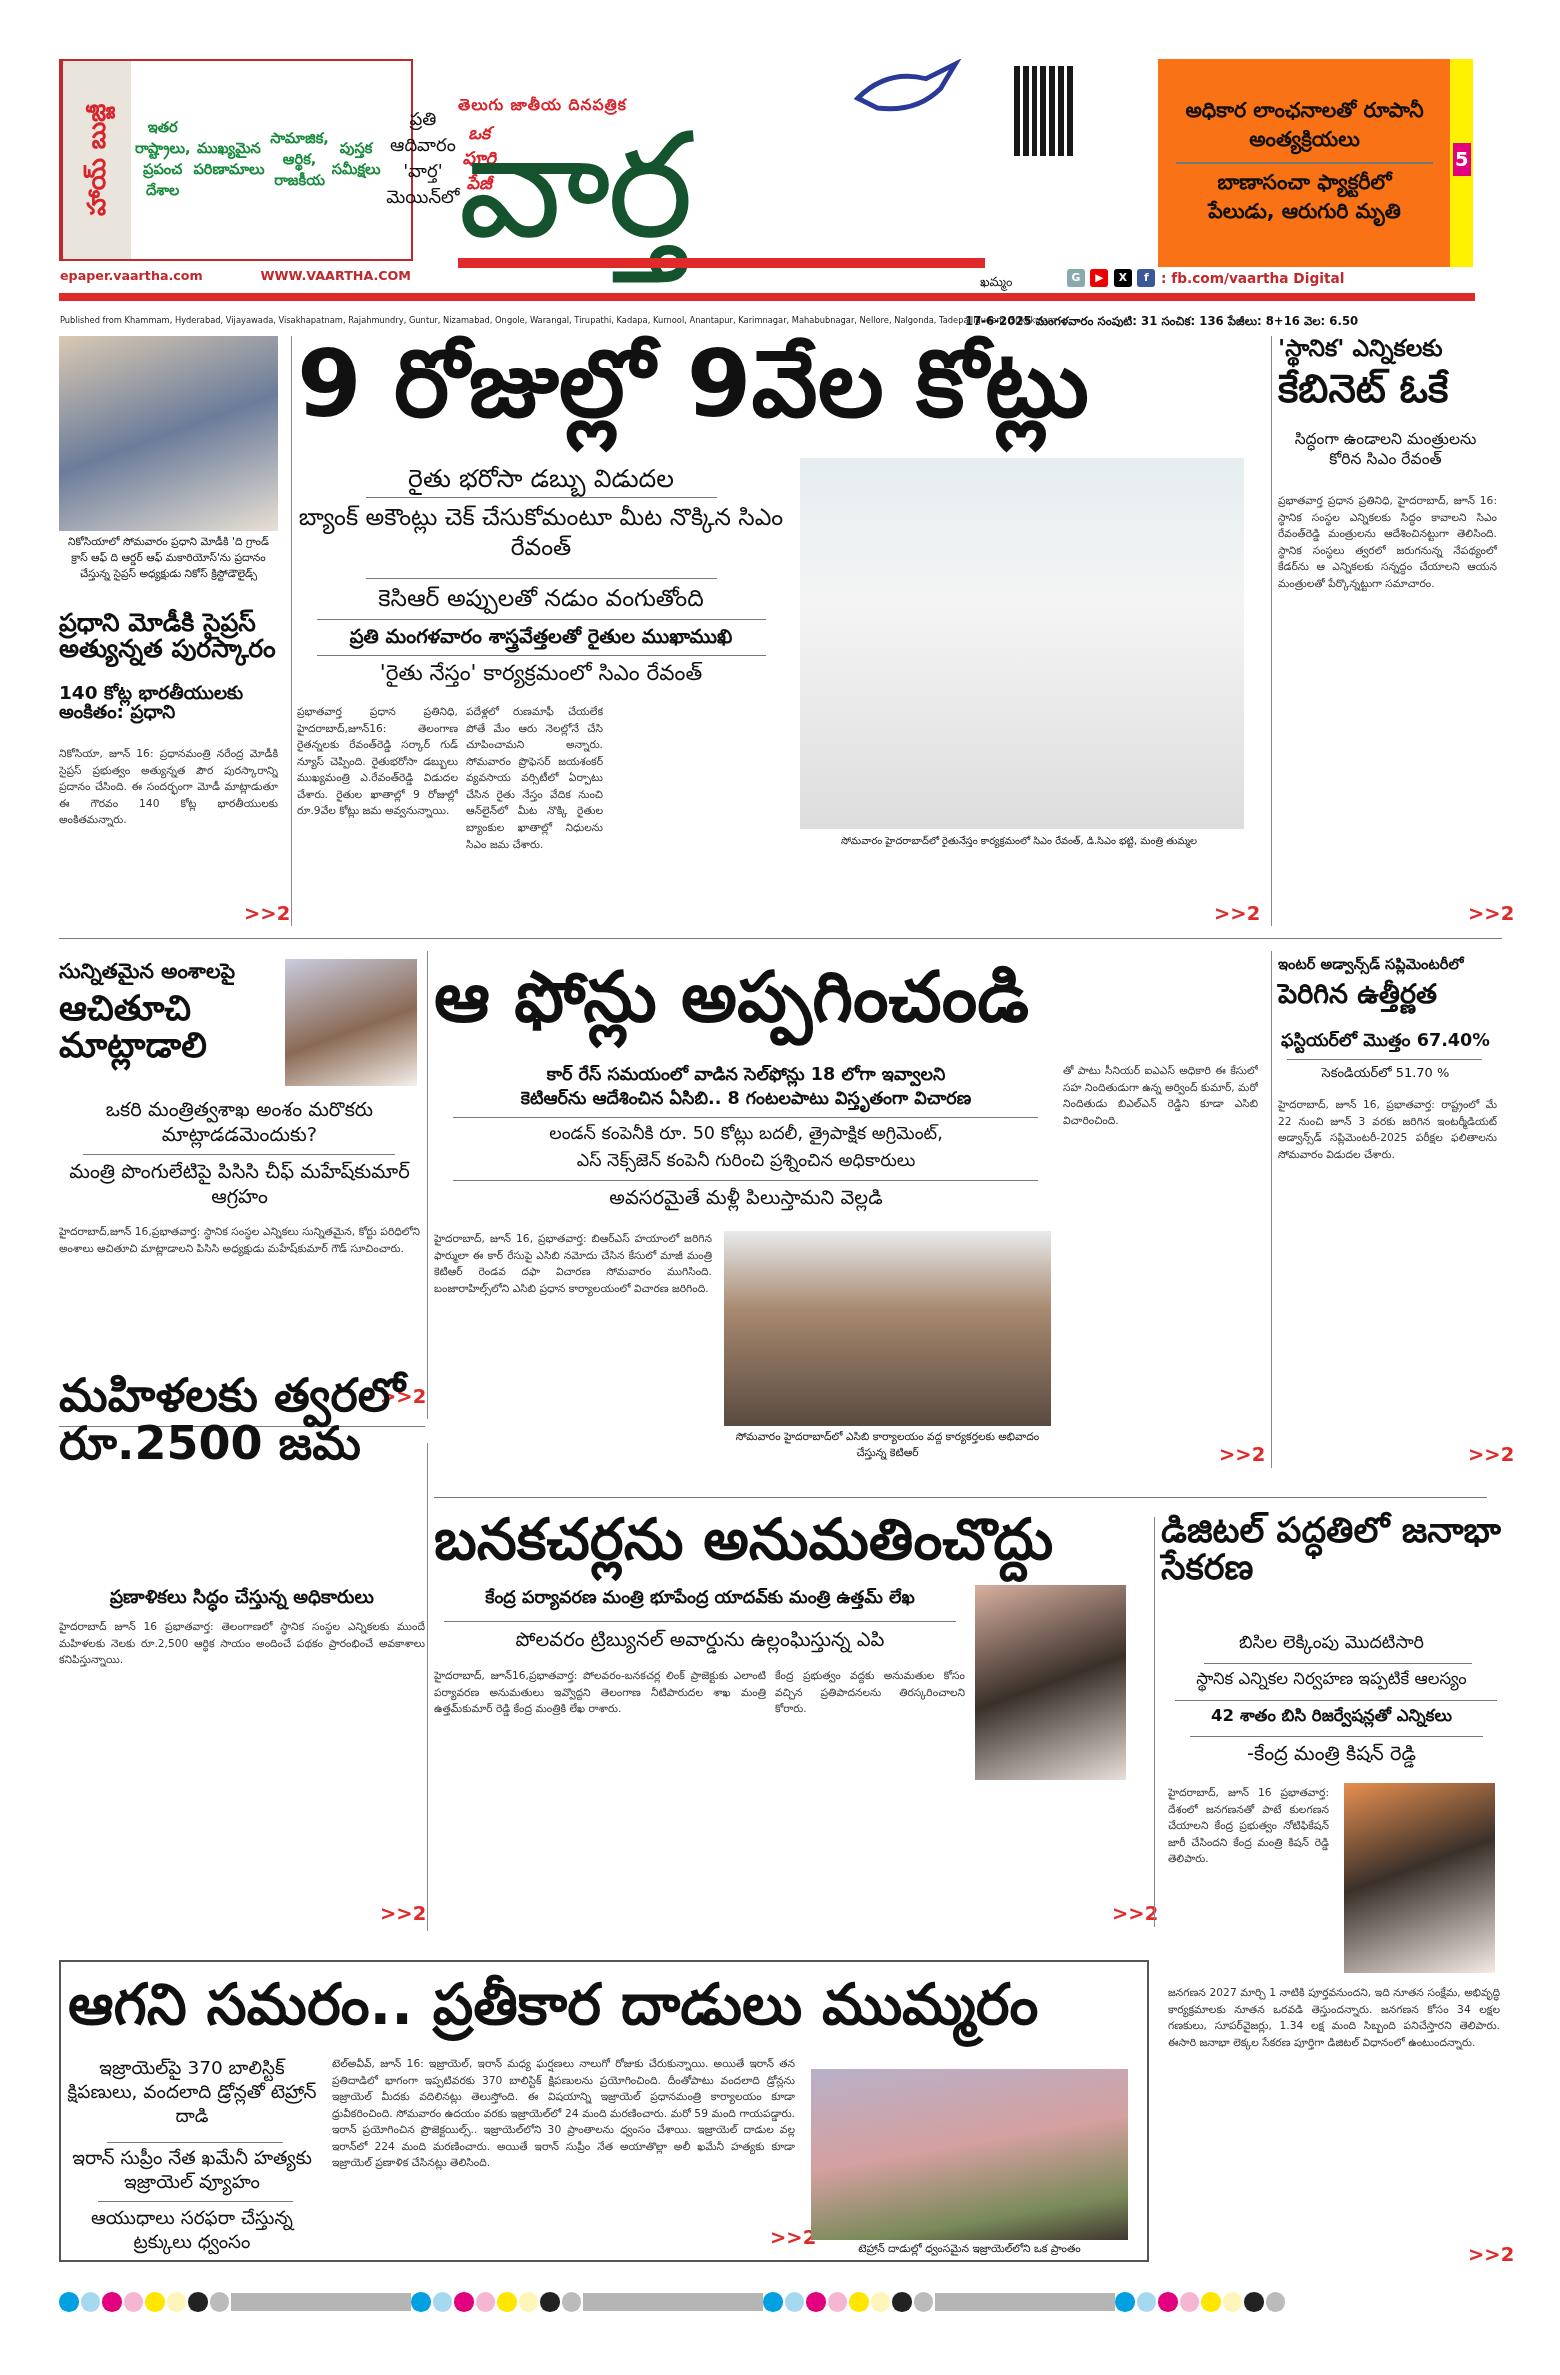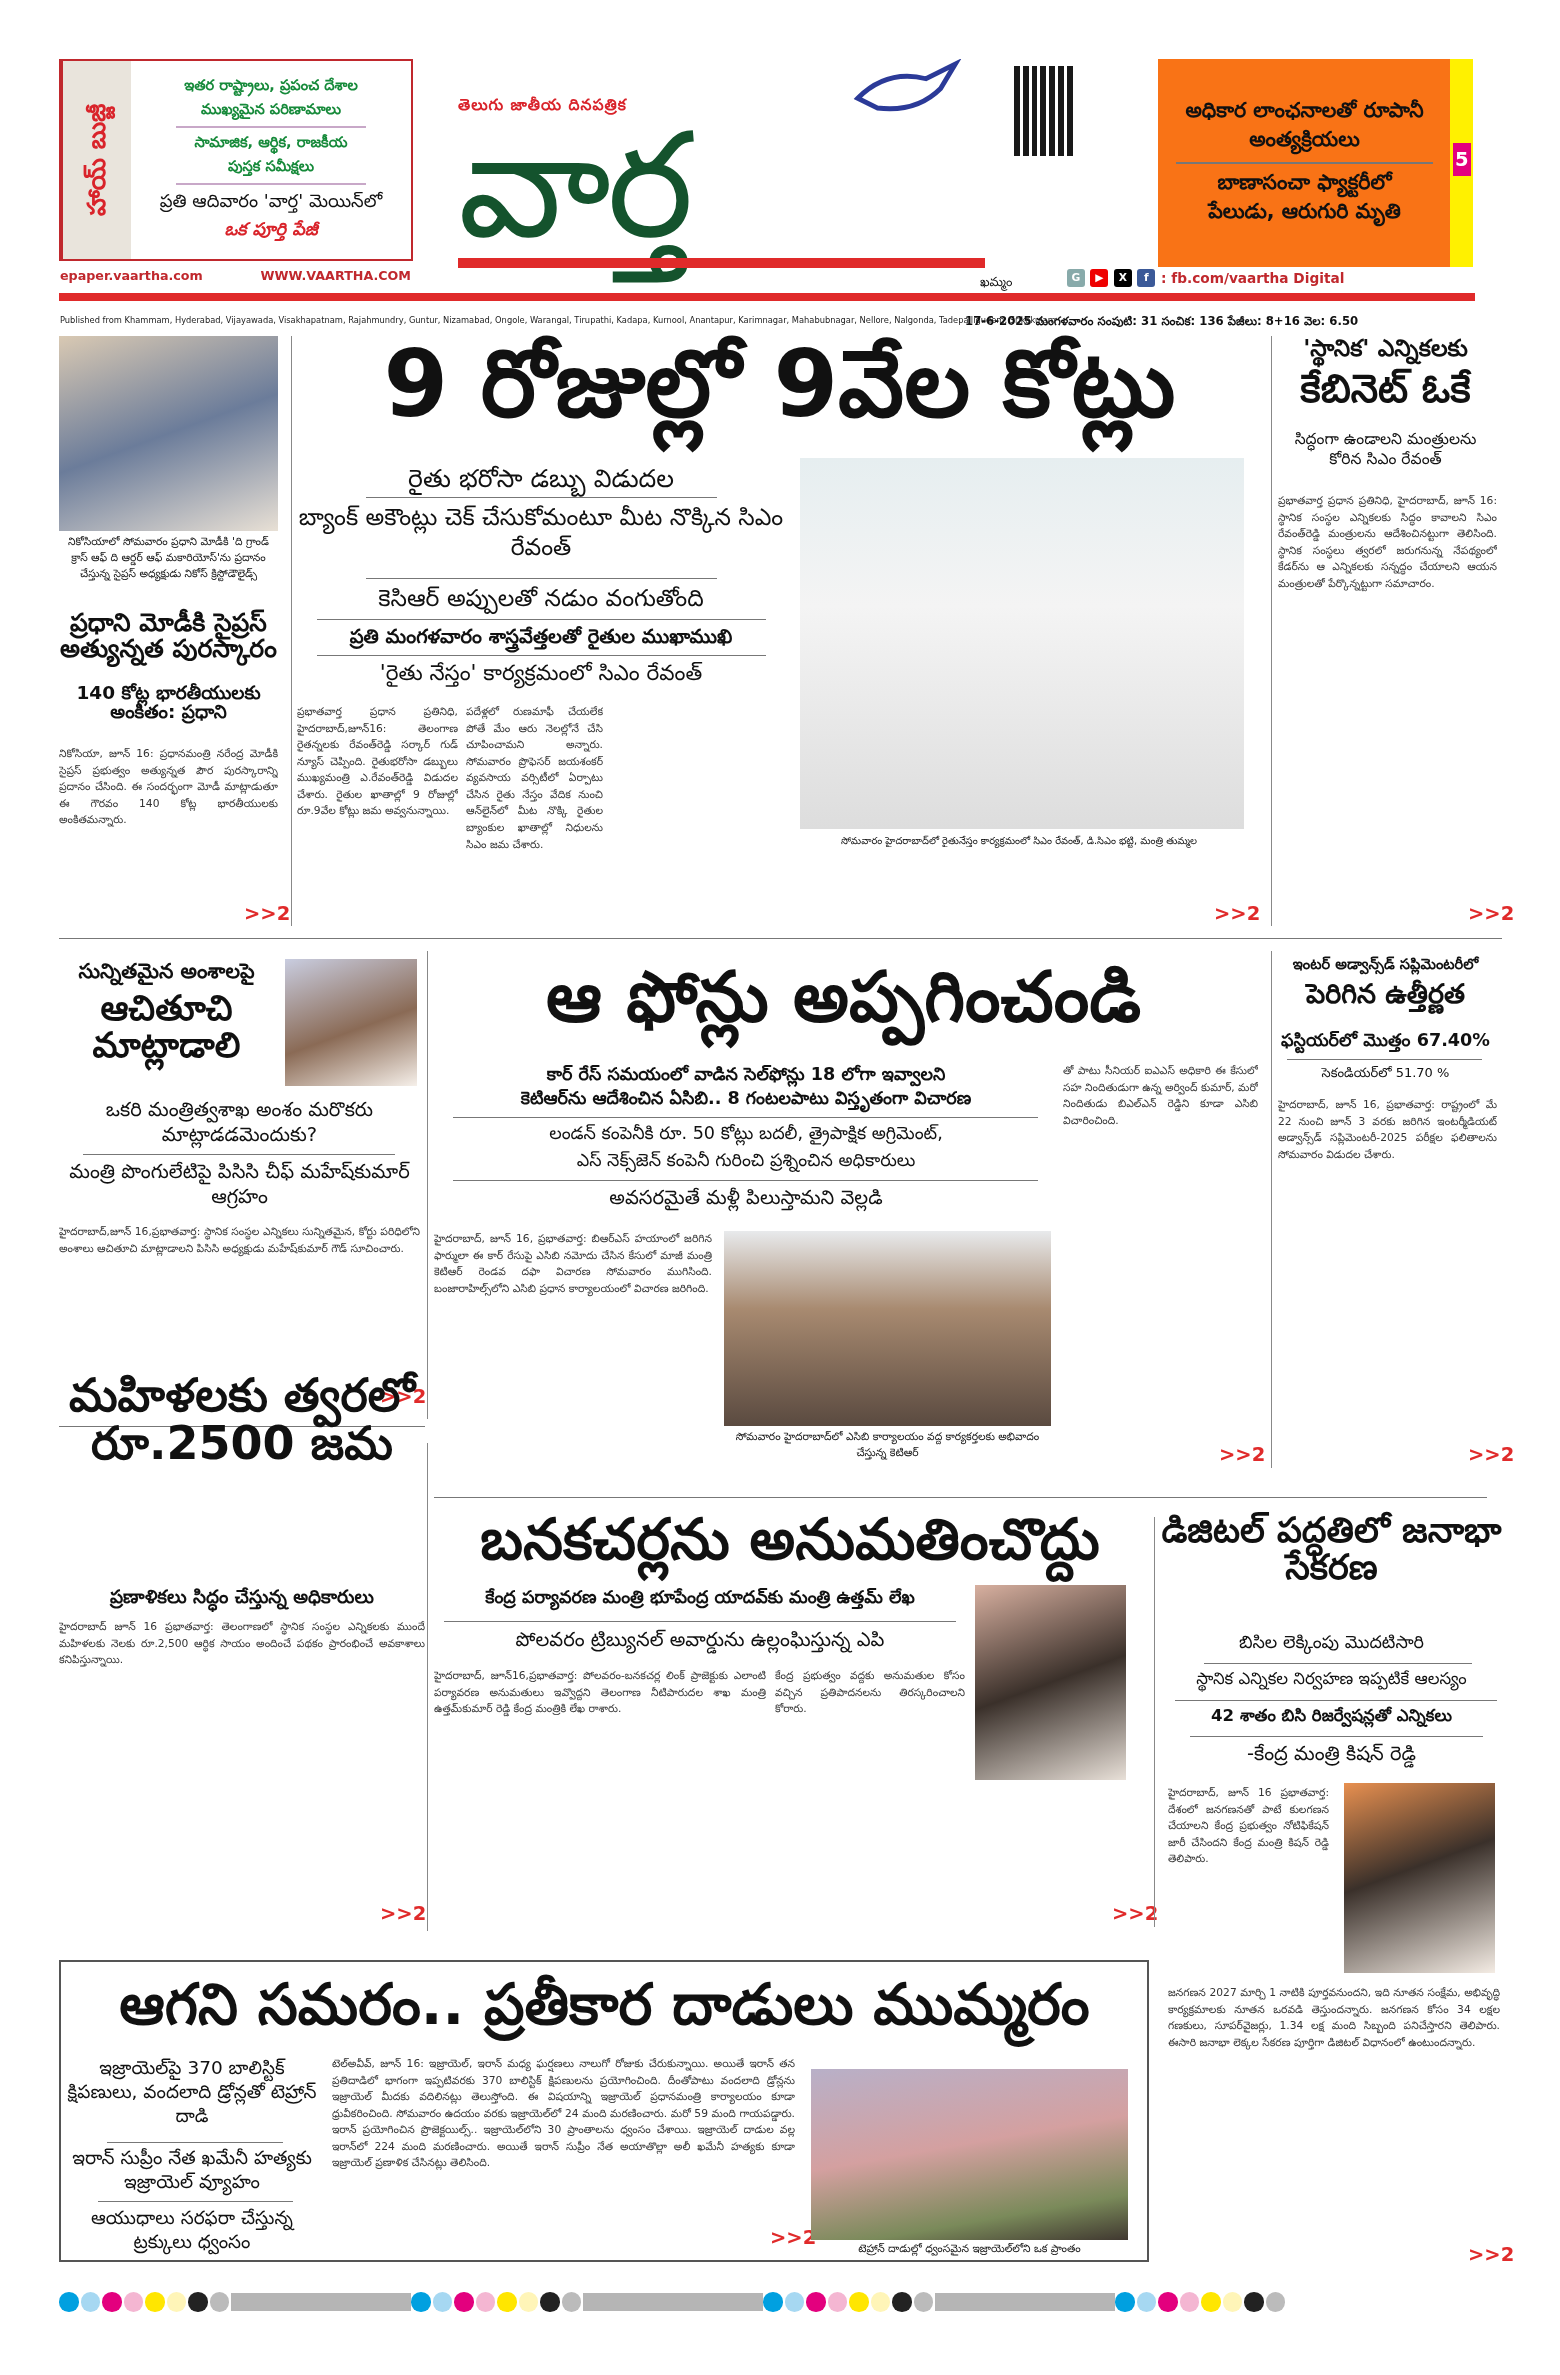--- a/index.html
+++ b/index.html
@@ -1,39 +1,39 @@
 <!DOCTYPE html>
 <html><head>
 <meta charset="utf-8">
 <style>
 *{box-sizing:border-box;margin:0;padding:0}
 body{width:1560px;height:2376px;background:#fff;font-family:"DejaVu Sans",sans-serif;color:#111;position:relative;overflow:hidden}
 .abs{position:absolute}
 .promo{left:59px;top:59px;width:354px;height:202px;border:2px solid #c0282d;display:flex}
 .promo-side{width:70px;background:#e9e4dc;border-right:2px solid #c0282d;display:flex;align-items:center;justify-content:center;writing-mode:vertical-rl;transform:rotate(180deg);color:#d9232a;font-weight:bold;font-size:25px}
-.promo-body{flex:1;display:flex;flex-direction:column;align-items:center;justify-content:center;gap:2.9px;font-size:14.6px;color:#168a3a;font-weight:bold;text-align:center;padding:3.9px}
+.promo-body{flex:1;display:flex;flex-direction:row;align-items:center;justify-content:center;gap:2.9px;font-size:14.6px;color:#168a3a;font-weight:bold;text-align:center;padding:3.9px}
 .promo-body hr{width:70%;border:none;border-top:2px solid #c8a8c8;margin:2px 0}
 .promo-foot{color:#111;font-weight:normal;font-size:18px}
 .promo-red{color:#d9232a;font-style:italic;font-size:17.6px}
 .links{left:60px;top:268px;width:351px;display:flex;justify-content:space-between;font-size:12.7px;color:#c0282d;font-weight:bold}
 .tagline{left:458px;top:96px;font-size:15.6px;color:#d9232a;font-weight:bold;letter-spacing:1px}
 .qr{left:1014px;top:66px;width:60px;height:90px;background:repeating-linear-gradient(90deg,#000 0 5.9px,#fff 5.9px 8.8px),#000;opacity:.9}
 .teaser{left:1158px;top:59px;width:293px;height:208px;background:#f97316;display:flex;flex-direction:column;justify-content:center;align-items:center;font-size:20.5px;font-weight:bold;text-align:center;gap:5.9px}
 .teaser hr{width:88%;border:none;border-top:2.9px double #777}
 .teaser-bar{left:1450px;top:59px;width:23.4px;height:208px;background:#fff100}
 .teaser-num{left:1453px;top:143px;width:17.6px;height:33px;background:#e3007e;color:#fff;font-weight:bold;font-size:19.5px;text-align:center;line-height:33px}
 .edition{left:980px;top:274px;font-size:12.7px}
 .social{left:1067px;top:269px;display:flex;gap:5.9px;align-items:center;font-size:13.7px;color:#c0282d;font-weight:bold}
 .social span.ic{width:17.6px;height:17.6px;display:inline-block;border-radius:2.9px;color:#fff;font-size:10.7px;text-align:center;line-height:17.6px}
 .redline{left:59px;top:293px;width:1416px;height:7.8px;background:#e02a2a}
 .pubs{left:60px;top:315px;font-size:8.3px;color:#222}
 .dateline{left:965px;top:314px;font-size:11.7px;font-weight:bold}
 .vline{width:1px;background:#888}
 .hline{height:1px;background:#777}
-.h-huge{font-weight:bold;text-align:center;line-height:1.05}
+.h-huge{font-weight:bold;text-align:left;line-height:1.05}
 .sub{text-align:center;font-size:25px;line-height:1.3}
 .body-text{font-size:10.7px;line-height:1.55;color:#333;text-align:justify}
 .more{color:#e02a2a;font-size:19.5px;font-weight:bold}
 .photo{background:linear-gradient(160deg,#d9c9b3,#6b7c9a 50%,#e8e0d5)}
 .caption{font-size:10.7px;text-align:center;line-height:1.5}
 .box{border:2px solid #555}
 .marks{left:59px;top:2292px;display:flex;align-items:center;gap:0}
 .dot{width:19.5px;height:19.5px;border-radius:50%;display:inline-block;margin-right:2px}
 .gbar{height:17.6px;background:#b5b5b5;display:inline-block}
 </style>

